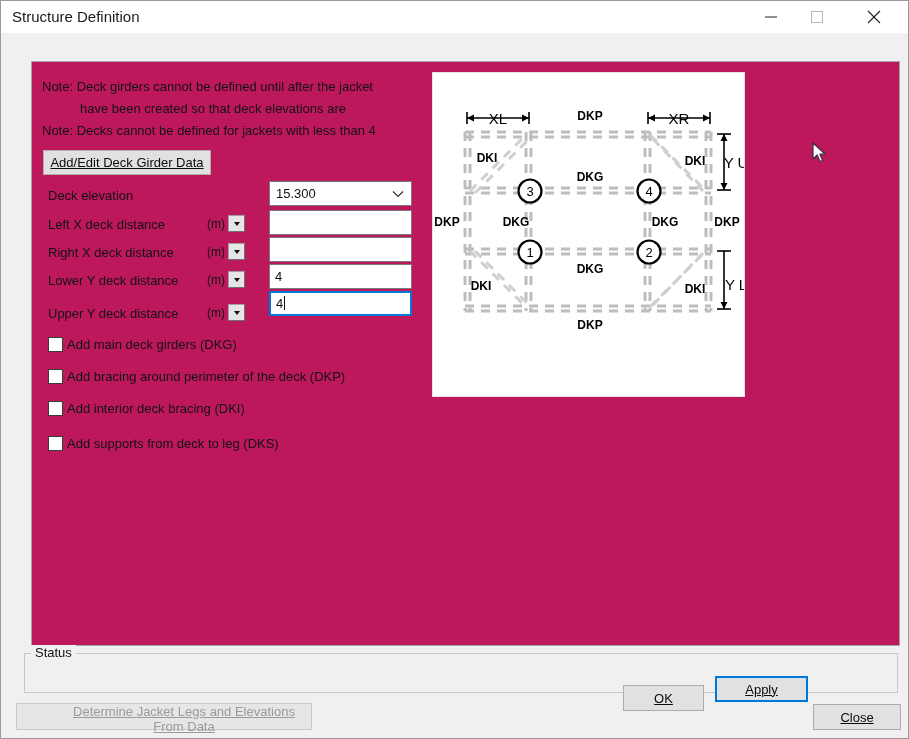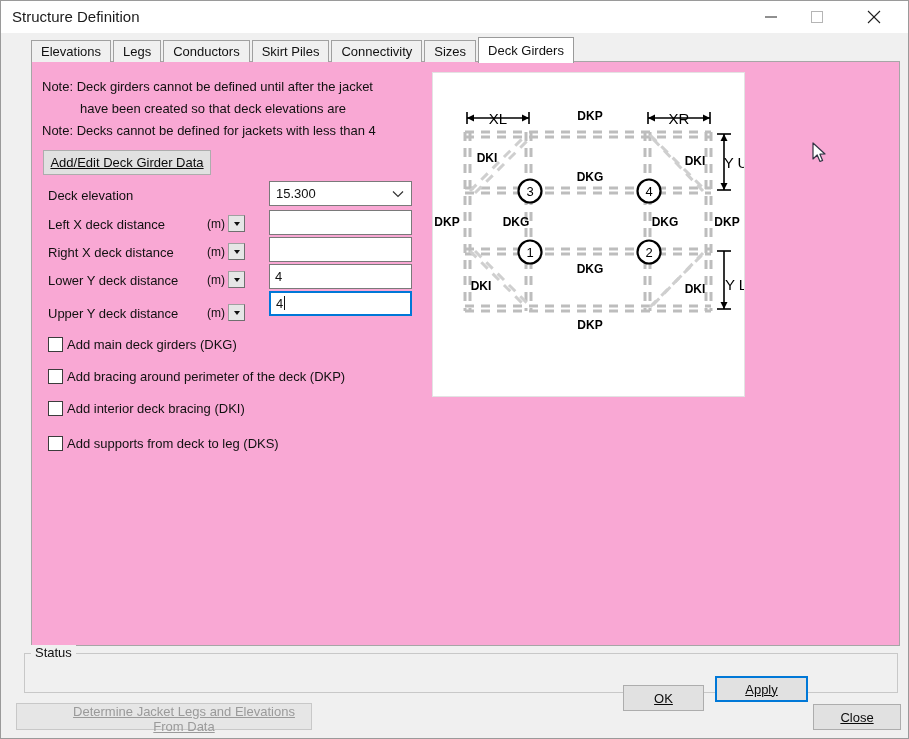--- a/index.html
+++ b/index.html
@@ -87,21 +87,21 @@
     z-index: 6;
   }
 
   
   .tabpanel {
     position: absolute;
     left: 30px;
     top: 60px;
     width: 869px;
     height: 585px;
-    background: #f9a8d4;
+    background: #be185d;
     border: 1px solid #a6a6a6;
     box-sizing: border-box;
     padding-left: 40px;
   }
   .tabpanel-inner {
     position: absolute;
     left: 0; top: 0;
     width: 100%;
     height: 100%;
   }
@@ -353,29 +353,20 @@
       </svg>
     </div>
     <div class="winbtn close">
       <svg width="16" height="16" viewBox="0 0 16 16">
         <line x1="2" y1="2" x2="14" y2="14" stroke="#202020" stroke-width="1.1"></line>
         <line x1="14" y1="2" x2="2" y2="14" stroke="#202020" stroke-width="1.1"></line>
       </svg>
     </div>
   </div>
 
-  <div class="tabstrip">
-    <div class="tab">Elevations</div>
-    <div class="tab">Legs</div>
-    <div class="tab">Conductors</div>
-    <div class="tab">Skirt Piles</div>
-    <div class="tab">Connectivity</div>
-    <div class="tab">Sizes</div>
-    <div class="tab active">Deck Girders</div>
-  </div>
 
   <div class="tabpanel">
     <div class="tabpanel-inner">
 
       <div class="note n1">Note: Deck girders cannot be defined until after the jacket</div>
       <div class="note n2">have been created so that deck elevations are</div>
       <div class="note n3">Note: Decks cannot be defined for jackets with less than 4</div>
 
       <button class="btn addedit">Add/Edit Deck Girder Data</button>
 

